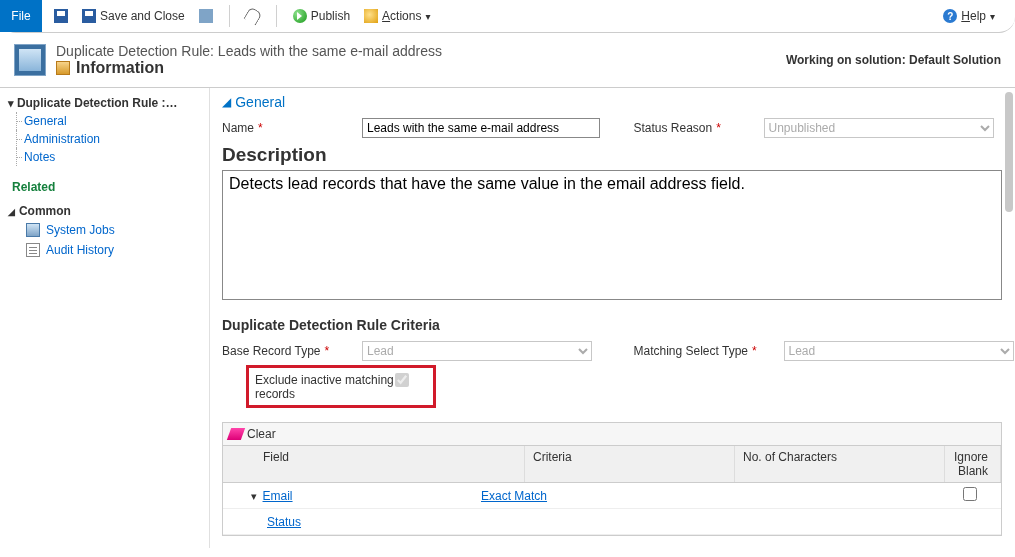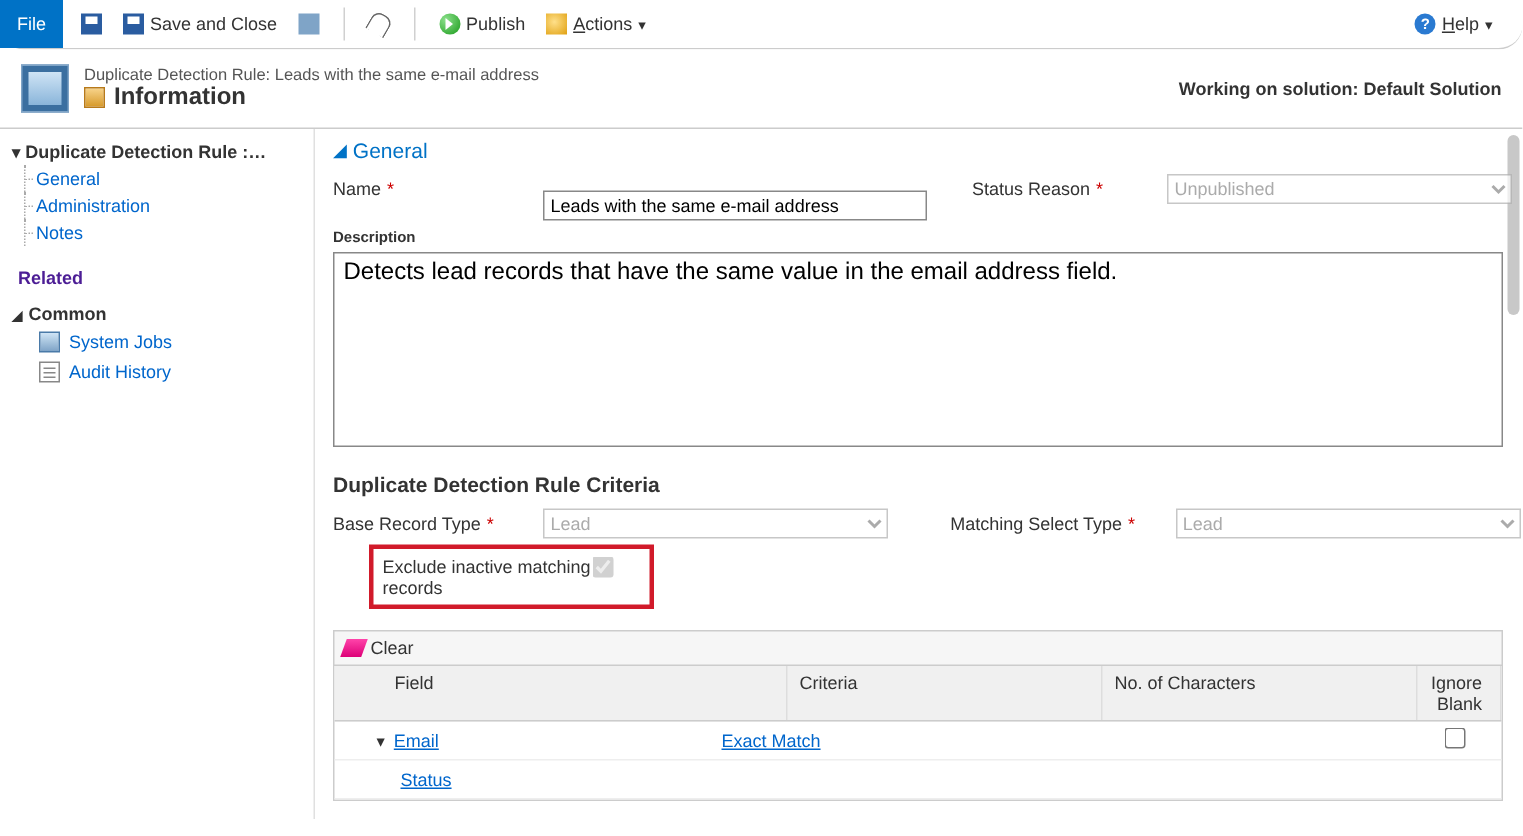--- a/index.html
+++ b/index.html
@@ -6,47 +6,47 @@
 body { font-family: "Segoe UI", Tahoma, sans-serif; font-size: 12px; color: #333; background: #fff; width: 1015px; }
 .ribbon { height: 33px; border-bottom: 1px solid #ccc; display: flex; align-items: stretch; padding-right: 10px; border-radius: 16px; }
 .file-btn { background: #0072c6; color: #fff; width: 42px; display: flex; align-items: center; justify-content: center; font-size: 12px; cursor: pointer; }
 .ribbon-group { display: flex; align-items: center; padding: 0 8px; gap: 6px; }
 .ribbon-sep { width: 1px; background: #d0d0d0; height: 22px; margin: 0 4px; align-self: center; }
 .ribbon-btn { display: flex; align-items: center; gap: 4px; padding: 2px 4px; cursor: pointer; color: #333; }
 .help-area { margin-left: auto; display: flex; align-items: center; gap: 4px; padding-right: 8px; color: #333; cursor: pointer; }
 .header-bar { display: flex; align-items: center; padding: 10px 14px; border-bottom: 1px solid #ccc; }
 .entity-icon { width: 32px; height: 32px; background: #3b6fa0; border: 1px solid #7fa4c7; position: relative; margin-right: 10px; }
 .entity-icon::after { content: ""; position: absolute; inset: 4px; background: linear-gradient(#cfe4f5,#8ab5da); }
-.header-txt .title-line { font-size: 11px; color: #555; }
+.header-txt .title-line { font-size: 14px; color: #555; }
 .header-txt .form-name { font-size: 16px; font-weight: 600; color: #333; display: flex; align-items: center; gap: 6px; }
 .form-name .sub-icon { width: 14px; height: 14px; display: inline-block; background: linear-gradient(#f7d38a,#d79a2b); border:1px solid #b87a1a; }
 .solution-txt { margin-left: auto; font-weight: 600; color: #333; font-size: 12px; }
 .main { display: flex; }
 .sidebar { width: 210px; border-right: 1px solid #e0e0e0; padding: 6px 0 0 8px; min-height: 460px; }
 .sidebar-title { font-weight: 600; font-size: 12px; padding: 2px 0; }
 .tree-item { color: #0066cc; font-size: 12px; padding: 2px 0 2px 16px; cursor: pointer; position: relative; }
 .tree-item::before { content: ""; position: absolute; left: 8px; top: 0; bottom: 0; border-left: 1px dotted #aaa; }
 .tree-item.active { color: #0066cc; }
 .tree-item span.dash::before { content: ""; position:absolute; left:8px; top:50%; width:6px; border-top:1px dotted #aaa; }
-.related-hdr { font-weight: 700; font-size: 12px; padding: 14px 0 4px 4px; color: #4c1d95; }
+.related-hdr { font-weight: 700; font-size: 12px; padding: 14px 0 4px 4px; color: #15803d; }
 .common-hdr { font-weight: 700; font-size: 12px; padding: 6px 0 2px 0; color: #333; }
 .common-hdr .caret::before { content: "◢"; font-size: 9px; display:inline-block; transform: rotate(0deg); margin-right:4px; color:#333;}
 .nav-sub { display: flex; align-items: center; gap: 6px; padding: 3px 0 3px 18px; color: #0066cc; cursor: pointer; }
 .content { flex: 1; padding: 6px 0 0 12px; position: relative; }
 .scrollbar { position: absolute; right: 2px; top: 4px; width: 8px; height: 120px; background: #c8c8c8; border-radius: 4px; }
 .section-caret { color: #0072c6; font-size: 12px; }
 .section-title { color: #0072c6; font-size: 14px; display: flex; align-items: center; gap: 4px; cursor: pointer; margin-bottom: 8px; }
 .form-label { width: 160px; font-size: 12px; color: #333; padding-top: 3px; }
 .form-label .req { color: #c00; margin-left: 4px; }
 .form-input { border: 1px solid #888; height: 20px; padding: 1px 4px; font-size: 12px; font-family: inherit; }
 .form-select { border: 1px solid #b0b0b0; height: 20px; font-size: 12px; font-family: inherit; color: #888; background: #fff; }
 .two-col { display: flex; gap: 0; }
 .two-col .col { flex: 1; display: flex; }
 .two-col .col .form-label { width: 140px; }
-.desc-label { font-size: 10px; font-weight: 600; color: #333; margin: 6px 0 4px; }
+.desc-label { font-size: 19px; font-weight: 600; color: #333; margin: 6px 0 4px; }
 .desc-box { width: 780px; height: 130px; border: 1px solid #888; padding: 4px 6px; font-size: 16px; font-family: inherit; resize: none; }
 .criteria-title { font-size: 14px; font-weight: 600; color: #333; margin: 14px 0 8px; }
 .checkbox { width: 14px; height: 14px; }
 .highlight-box { border: 3px solid #d11a2a; padding: 2px 6px 4px 6px; margin-left: -6px; }
 .clear-bar { width: 780px; border: 1px solid #ccc; background: #f6f6f6; height: 24px; display: flex; align-items: center; padding-left: 6px; gap: 4px; margin-top: 14px; }
 .grid { width: 780px; border: 1px solid #ccc; border-top: none; }
 .grid-head { display: flex; background: #f0f0f0; border-bottom: 1px solid #ccc; }
 .grid-head .gh { padding: 4px 8px; font-size: 12px; color: #333; border-right: 1px solid #ddd; }
 .gh.field { width: 302px; padding-left: 40px; }
 .gh.criteria { width: 210px; }
@@ -156,21 +156,21 @@
     <div class="scrollbar"></div>
 
     <div class="section-title">
         <span class="section-caret">◢</span>
         <span>General</span>
       </div>
 
     <div class="two-col">
       <div class="col">
         <div class="form-label"><span>Name</span><span class="req">*</span></div>
-        <input class="form-input" style="width: 256px; margin-top: 11px;" value="Leads with the same e-mail address">
+        <input class="form-input" style="width: 238px;" value="Leads with the same e-mail address">
       </div>
       <div class="col" style="margin-left:30px">
         <div class="form-label" style="width:130px"><span>Status Reason</span><span class="req">*</span></div>
         <select class="form-select" style="width:230px" disabled=""><option>Unpublished</option></select>
       </div>
     </div>
 
     <div class="desc-label">Description</div>
     <textarea class="desc-box" style="">Detects lead records that have the same value in the email address field.</textarea>
 

